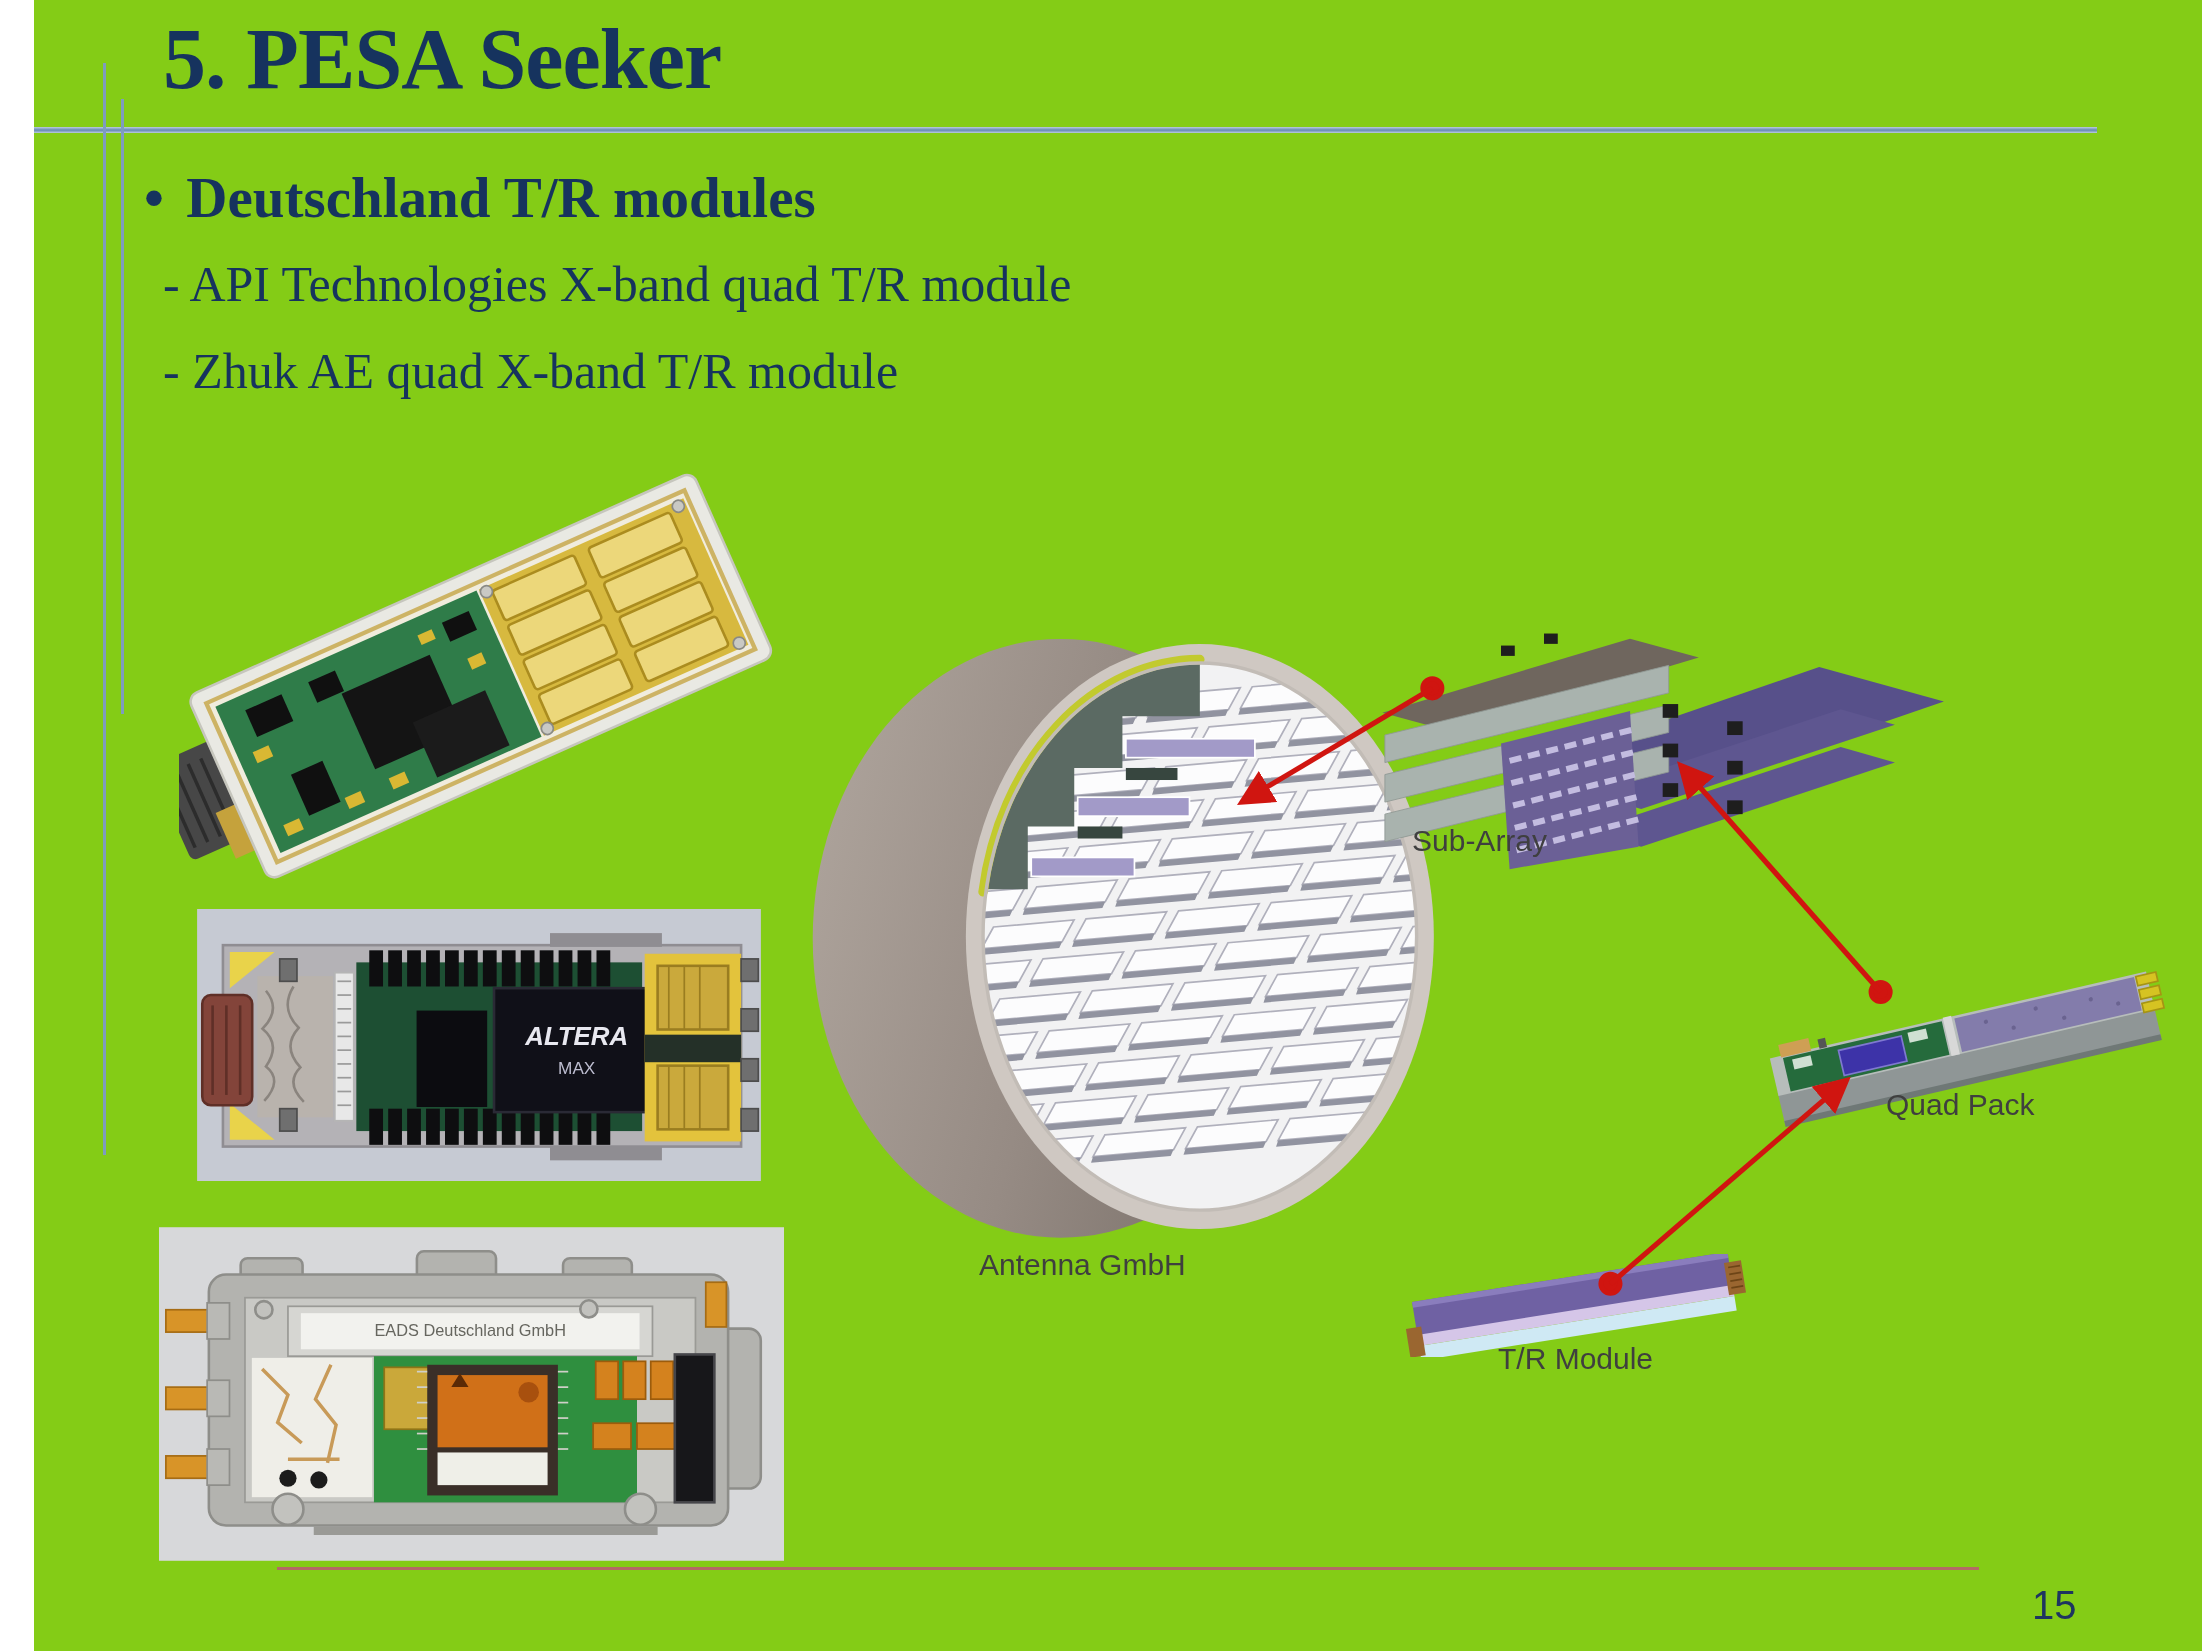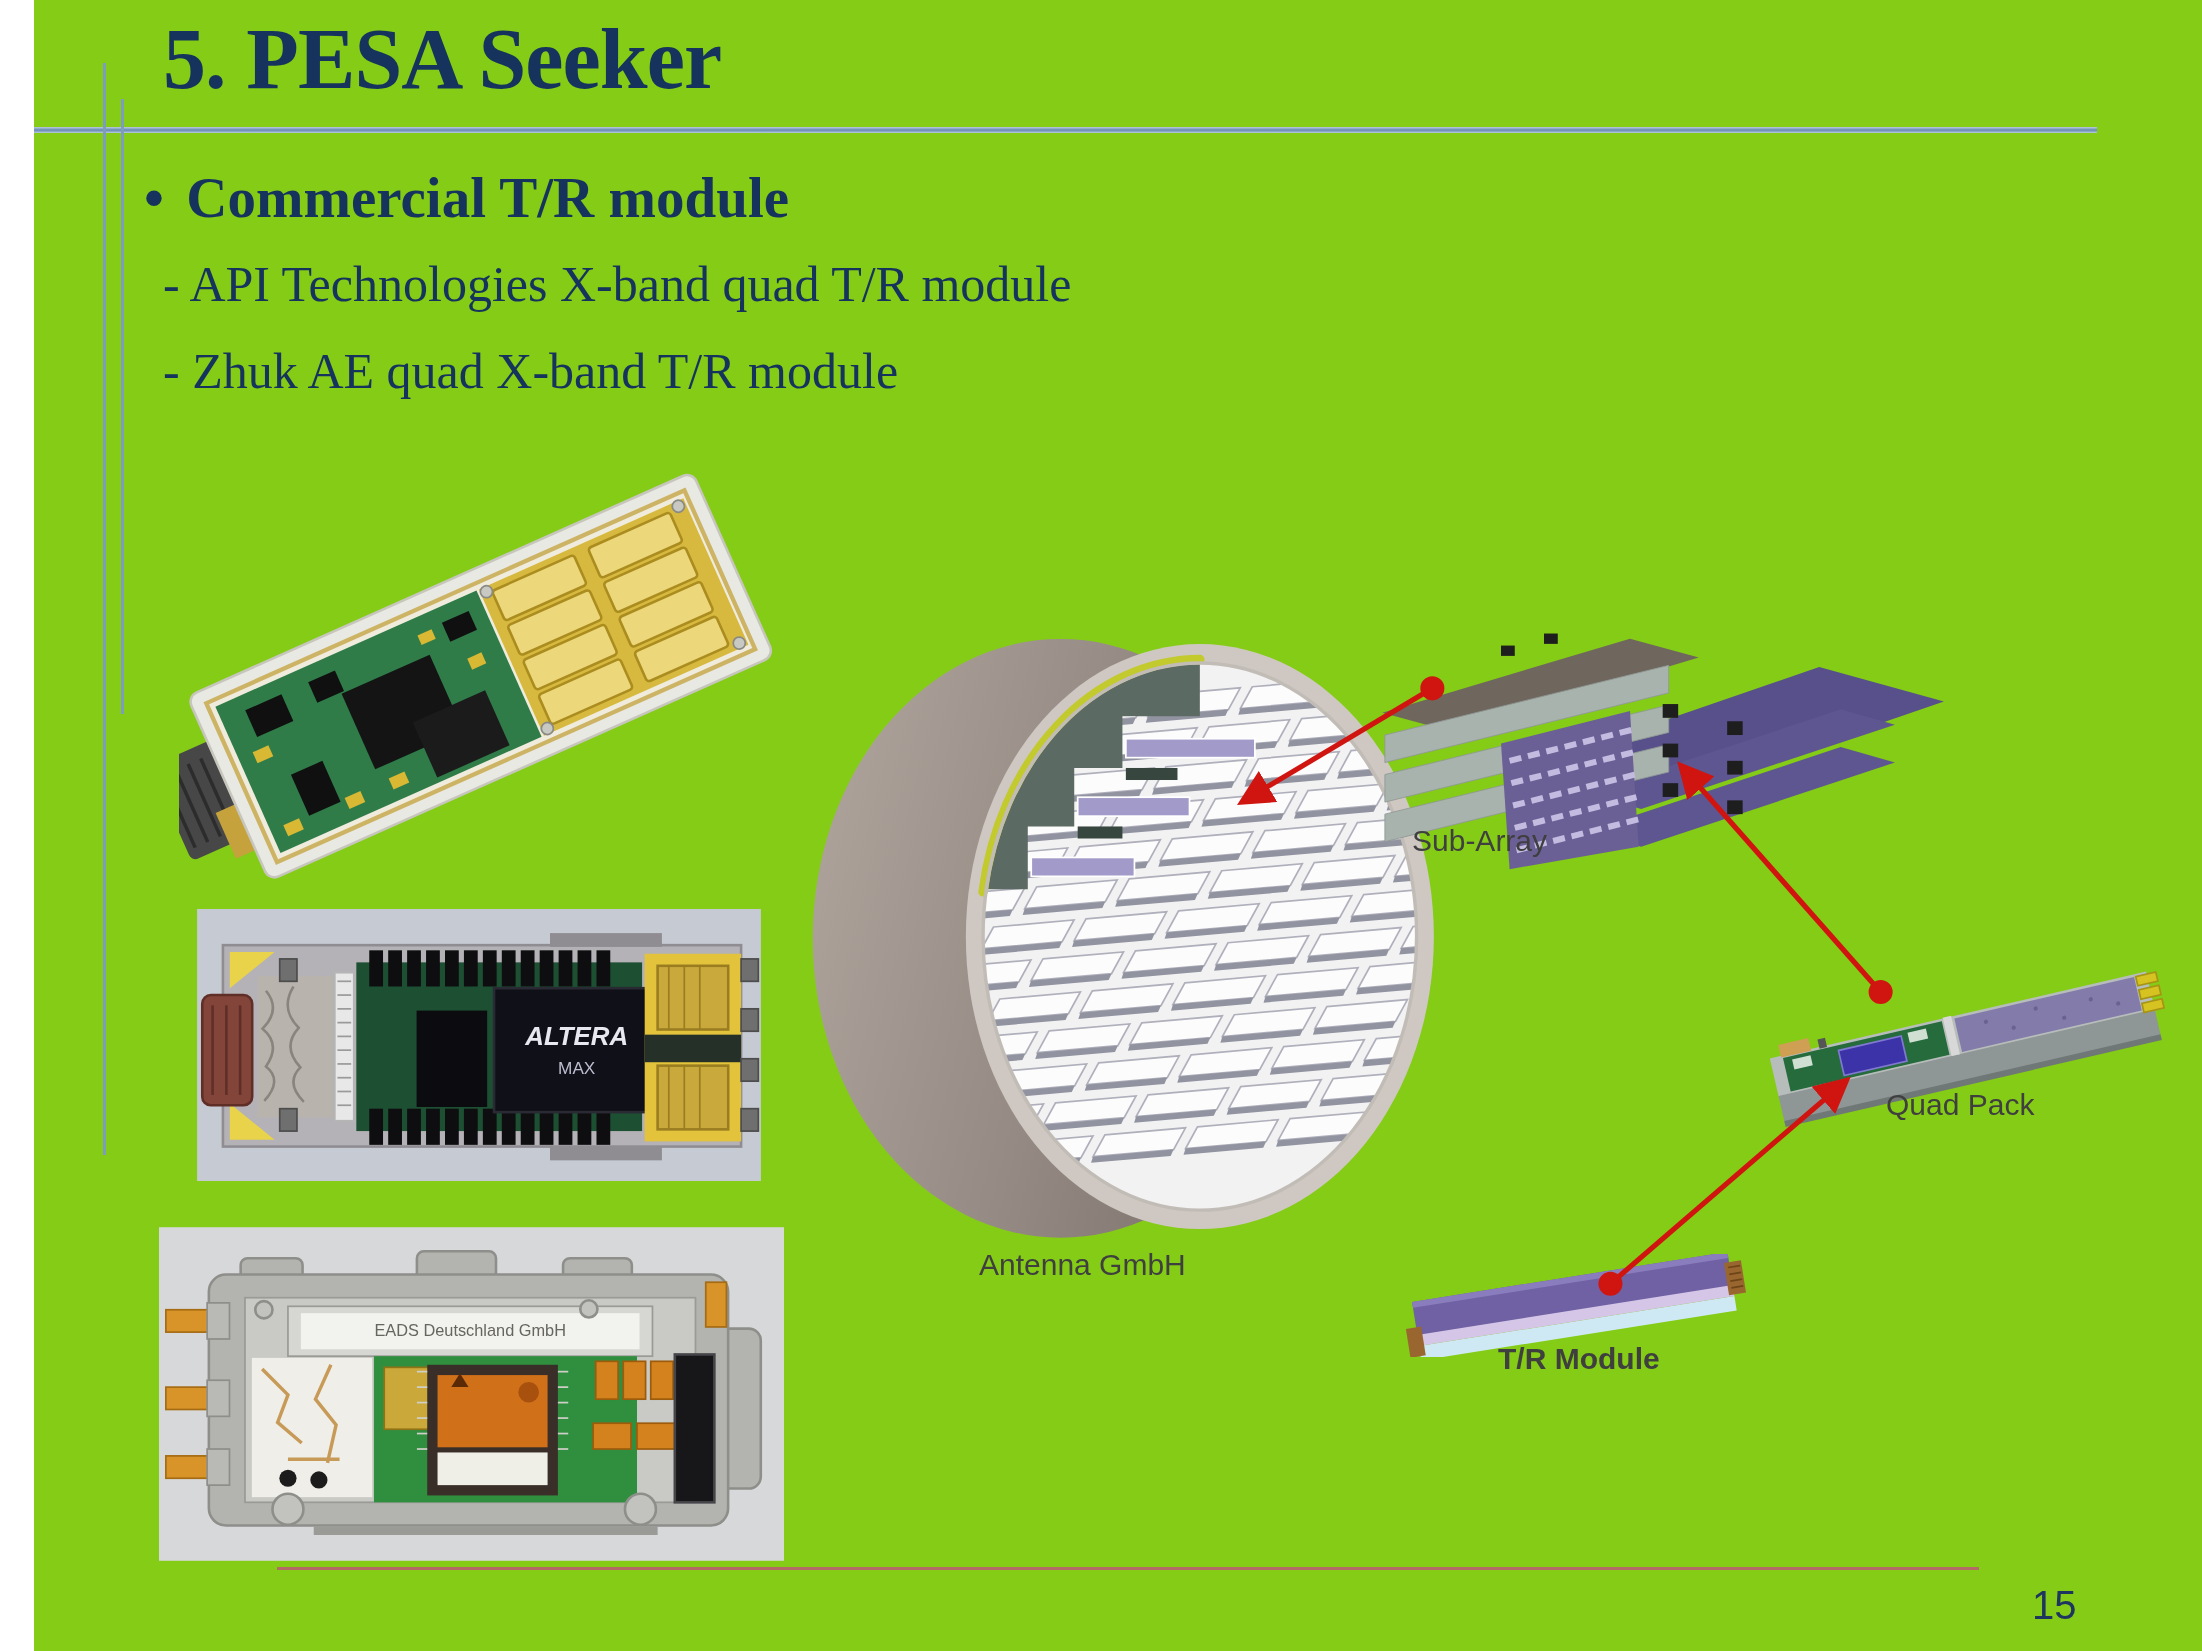--- a/index.html
+++ b/index.html
@@ -18,41 +18,41 @@
   .subbullet{position:absolute;left:129px;font-size:50px;color:#16335e;white-space:nowrap;}
   .sb1{top:255px;} .sb2{top:342px;}
   
   .img{position:absolute;z-index:1;}
   
   .dlabel{position:absolute;z-index:4;font-family:"Liberation Sans",sans-serif;
           font-size:30px;color:#3f3f3f;white-space:nowrap;}
   .lbl-antenna{left:945px;top:1248px;}
   .lbl-subarray{left:1378px;top:824px;}
   .lbl-quadpack{left:1852px;top:1088px;}
-  .lbl-trmodule{left:1464px;top:1342px;font-weight:bold;}
+  .lbl-trmodule{left:1464px;top:1342px;}
   
   .arrows{position:absolute;left:0;top:0;z-index:5;pointer-events:none;}
   
   .frule{position:absolute;left:243px;top:1567px;width:1702px;height:2.6px;background:#b46a66;}
   .pagenum{position:absolute;left:1998px;top:1583px;font-family:"Liberation Sans",sans-serif;
            font-size:40px;color:#1e3560;}
 </style>
 </head>
 <body>
 
 <div class="slide">
 
   <div class="title">5. PESA Seeker</div>
   <div class="hrule"></div>
   <div class="vline1"></div>
   <div class="vline2"></div>
 
   <div class="bullet-row">
     <span>•</span>
-    <span>Commercial T/R module</span>
+    <span>Deutschland T/R modules</span>
   </div>
   <div class="subbullet sb2">- Zhuk AE quad X-band T/R module</div>
   <div class="subbullet sb1">- API Technologies X-band quad T/R module</div>
 
   <svg class="img" style="left:145px;top:463px;" width="594" height="422" viewBox="-45 -15 690 490">
     <g transform="rotate(-24 300 235)">
       <rect x="-88" y="175" width="90" height="120" rx="8" fill="#474747"></rect>
       <g stroke="#2c2c2c" stroke-width="4">
         <line x1="-78" y1="190" x2="-78" y2="282"></line>
           <line x1="-62" y1="190" x2="-62" y2="282"></line>

